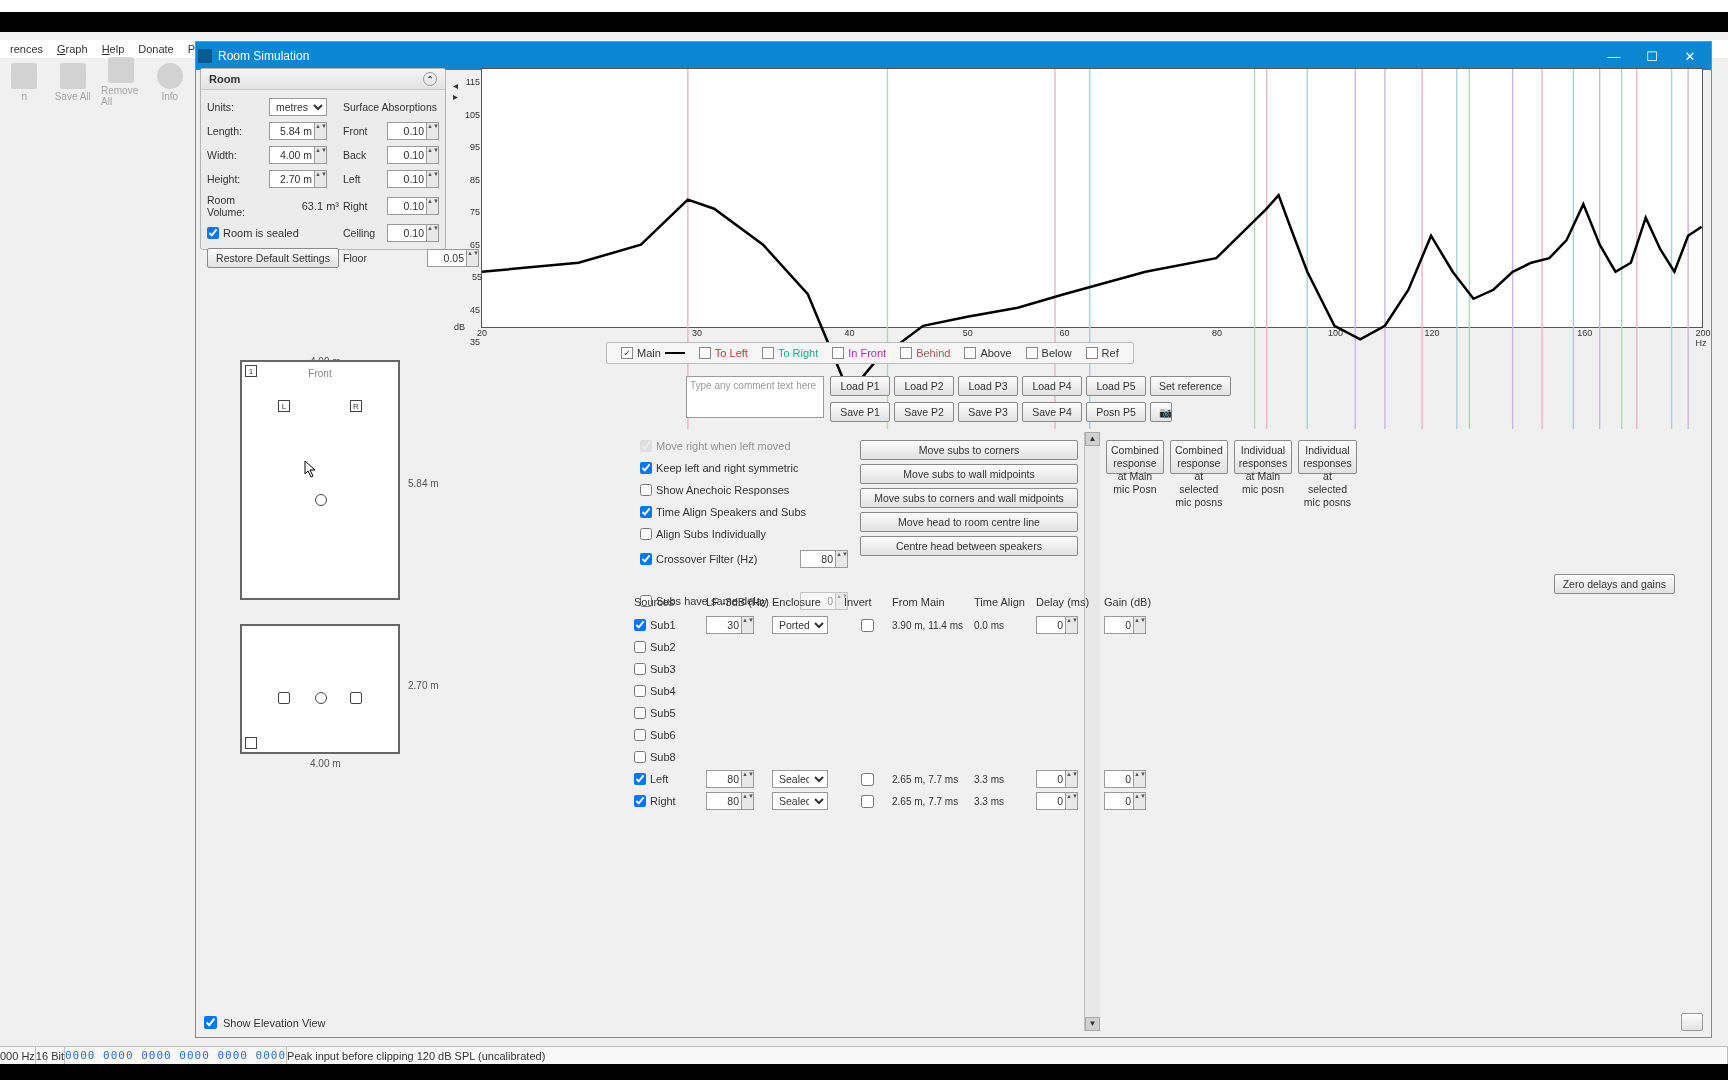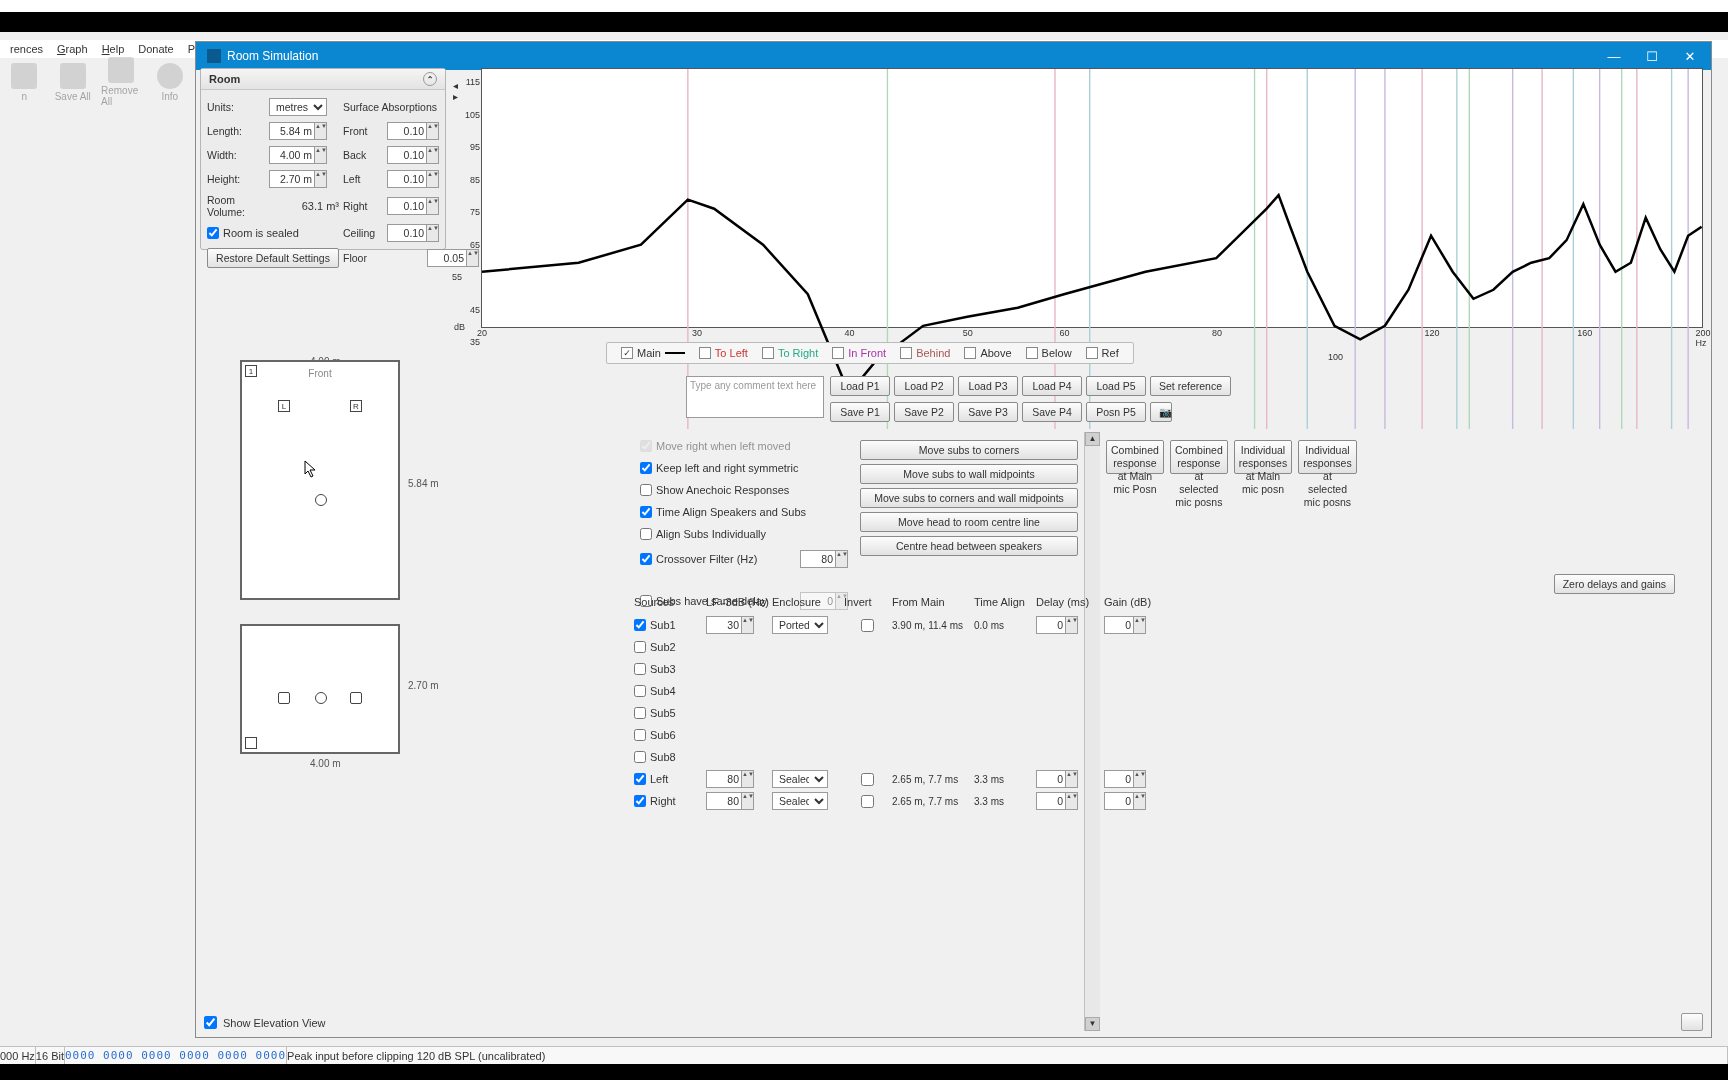--- a/index.html
+++ b/index.html
@@ -8,21 +8,21 @@
 .black-bar{position:absolute;top:12px;left:0;right:0;height:20px;background:#000}
 .menubar{position:absolute;top:40px;left:0;right:0;height:18px;background:#fff;display:flex;align-items:center;padding-left:4px;gap:2px}
 .menubar span{padding:2px 6px;cursor:default}
 .menubar span u{text-decoration:underline}
 .toolbar{position:absolute;top:58px;left:0;width:190px;height:48px;background:#f0f0f0;display:flex;align-items:center;gap:8px;padding-left:4px}
 .tool-btn{display:flex;flex-direction:column;align-items:center;gap:2px;width:50px;opacity:0.55}
 .tool-btn .ticon{width:26px;height:26px;background:#bbb;border-radius:3px}
 .tool-btn:last-child .ticon{border-radius:50%}
 .tool-btn span{font-size:10px;color:#666}
 .dialog{position:absolute;top:41px;left:195px;right:16px;bottom:42px;background:#f0f0f0;border:1px solid #8a8a8a}
-.titlebar{height:28px;background:linear-gradient(#0b87d2,#0b87d2);display:flex;align-items:center;padding:0 2px 0 11px;color:#fff}
+.titlebar{height:28px;background:linear-gradient(#0b87d2,#0b87d2);display:flex;align-items:center;padding:0 2px 0 2px;color:#fff}
 .titlebar .ticon2{width:14px;height:14px;background:#0a5a90;margin-right:6px}
 .titlebar .title{flex:1;color:#fff;font-size:12px}
 .winbtn{width:38px;height:18px;display:flex;align-items:center;justify-content:center;color:#fff;font-size:13px}
 .winbtn:last-child{background:transparent}
 .dlg-body{position:absolute;top:22px;left:0;right:0;bottom:0}
 .room-panel{position:absolute;top:4px;left:4px;width:246px;height:182px;border:1px solid #b5b5b5;border-radius:3px;background:#ececec}
 .room-panel .hdr{background:linear-gradient(#f5f5f5,#e3e3e3);border-bottom:1px solid #c8c8c8;padding:3px 8px;font-weight:bold;display:flex;justify-content:space-between;align-items:center}
 .room-panel .hdr .chev{width:14px;height:14px;border:1px solid #999;border-radius:50%;display:flex;align-items:center;justify-content:center;font-size:8px}
 .room-grid{display:grid;grid-template-columns:58px 70px 40px 54px;gap:6px 4px;padding:8px 6px;align-items:center}
 .room-grid label{font-size:10.5px}
@@ -219,30 +219,30 @@
             </svg>
         </div>
       </div>
       <div id="xticks" style="margin-left:28px;position:relative;height:12px">
           <span style="position: absolute; left: 0%; transform: translateX(-50%); font-size: 9px;">20</span>
           <span style="position: absolute; left: 17.6091%; transform: translateX(-50%); font-size: 9px;">30</span>
           <span style="position: absolute; left: 30.103%; transform: translateX(-50%); font-size: 9px;">40</span>
           <span style="position: absolute; left: 39.794%; transform: translateX(-50%); font-size: 9px;">50</span>
           <span style="position: absolute; left: 47.7121%; transform: translateX(-50%); font-size: 9px;">60</span>
           <span style="position: absolute; left: 60.206%; transform: translateX(-50%); font-size: 9px;">80</span>
-          <span style="position: absolute; left: 69.897%; transform: translateX(-50%); font-size: 9px; margin-top: 24px;">100</span>
+          <span style="position: absolute; left: 69.897%; transform: translateX(-50%); font-size: 9px;">100</span>
           <span style="position: absolute; left: 77.8151%; transform: translateX(-50%); font-size: 9px;">120</span>
           <span style="position: absolute; left: 90.309%; transform: translateX(-50%); font-size: 9px;">160</span>
           <span style="position: absolute; left: 100%; transform: translateX(-50%); font-size: 9px;">200 Hz</span>
         </div>
     </div>
     <div id="yticks" style="position:absolute;top:18px;left:260px;width:26px;height:260px">
         <span style="position: absolute; right: 2px; top: 100%; transform: translateY(-50%); font-size: 9px;">35</span>
         <span style="position: absolute; right: 2px; top: 87.5%; transform: translateY(-50%); font-size: 9px;">45</span>
-        <span style="position: absolute; right: 20px; top: 75%; transform: translateY(-50%); font-size: 9px; padding-left: 36px;">55</span>
+        <span style="position: absolute; right: 0; top: 75%; transform: translateY(-50%); font-size: 9px; padding-left: 36px;">55</span>
         <span style="position: absolute; right: 2px; top: 62.5%; transform: translateY(-50%); font-size: 9px;">65</span>
         <span style="position: absolute; right: 2px; top: 50%; transform: translateY(-50%); font-size: 9px;">75</span>
         <span style="position: absolute; right: 2px; top: 37.5%; transform: translateY(-50%); font-size: 9px;">85</span>
         <span style="position: absolute; right: 2px; top: 25%; transform: translateY(-50%); font-size: 9px;">95</span>
         <span style="position: absolute; right: 2px; top: 12.5%; transform: translateY(-50%); font-size: 9px;">105</span>
         <span style="position: absolute; right: 2px; top: 0%; transform: translateY(-50%); font-size: 9px;">115</span>
       </div>
 
     <div class="legend">
       <div class="litem">

